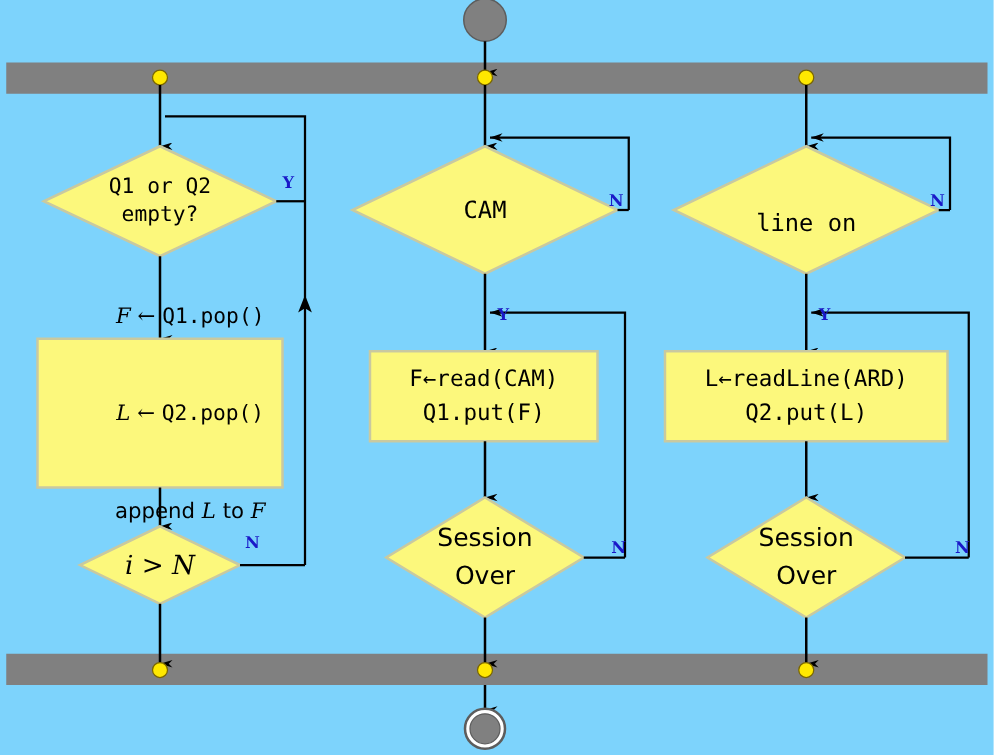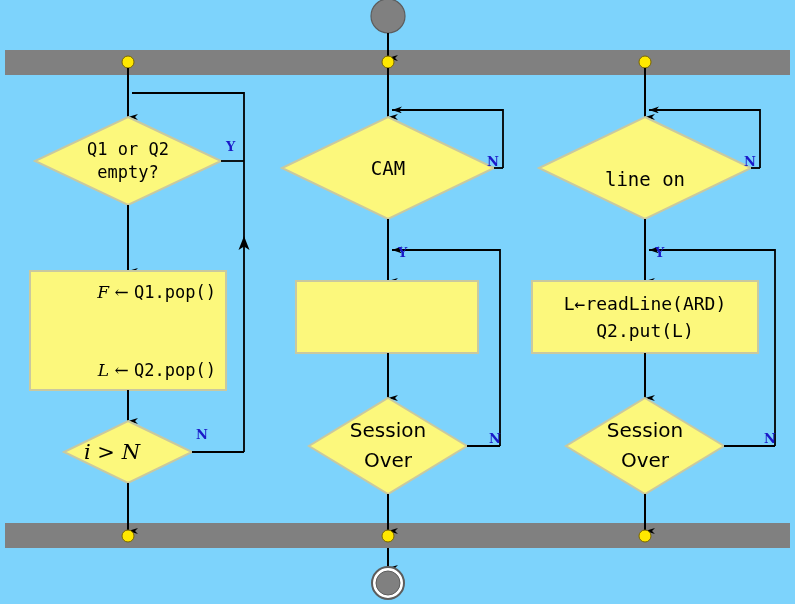--- a/index.html
+++ b/index.html
@@ -163,37 +163,44 @@
     <line x1="645" y1="494" x2="645" y2="531" stroke="#000000" stroke-width="2" marker-end="url(#arrowDown)"></line>
 
     <circle cx="645" cy="536" r="6" fill="#ffe800" stroke="#7a6600" stroke-width="1"></circle>
   </svg>
 
   <div class="node-label mono" style="left:46px; top:128px; width:164px; height:66px; font-size:17px; line-height:23px;">
     <span class="line-row">Q1 or Q2</span>
     <span class="line-row">empty?</span>
   </div>
 
-  <div class="node-label" style="left:28px; top:277px; width:180px; height:107px; font-size:17px; line-height:26px; align-items:flex-end; padding-left:8px;">
+  <div class="node-label" style="left:38px; top:277px; width:180px; height:107px; font-size:17px; line-height:26px; align-items:center; padding-left:8px;">
     <span class="line-row">
       <span class="serif-it">F</span><span class="serif-it"> ← </span><span class="mono">Q1.pop()</span>
     </span>
     <span class="line-row">
       <span class="serif-it">L</span><span class="serif-it"> ← </span><span class="mono">Q2.pop()</span>
     </span>
-  </div>
-
-  <div class="node-label serif-it" style="left:58px; top:436px; width:108px; height:32px; font-size:21px; line-height:32px;">
+    <span class="line-row">
+      <span class="sans">append </span><span class="serif-it">L</span><span class="sans"> to </span><span class="serif-it">F</span>
+    </span>
+  </div>
+
+  <div class="node-label serif-it" style="left:74px; top:436px; width:108px; height:32px; font-size:21px; line-height:32px;">
     <span class="line-row">i &gt; N</span>
   </div>
 
   <div class="node-label mono" style="left:298px; top:135px; width:180px; height:66px; font-size:19px; line-height:28px;">
     <span class="line-row">CAM</span>
   </div>
 
+  <div class="node-label mono" style="left:300px; top:288px; width:174px; height:58px; font-size:18px; line-height:27px;">
+    <span class="line-row">F←read(CAM)</span>
+    <span class="line-row">Q1.put(F)</span>
+  </div>
 
   <div class="node-label sans" style="left:318px; top:412px; width:140px; height:66px; font-size:20px; line-height:30px;">
     <span class="line-row">Session</span>
     <span class="line-row">Over</span>
   </div>
 
   <div class="node-label mono" style="left:555px; top:135px; width:180px; height:66px; font-size:19px; line-height:28px;margin-top:11px;">
     <span class="line-row">line on</span>
   </div>
 

